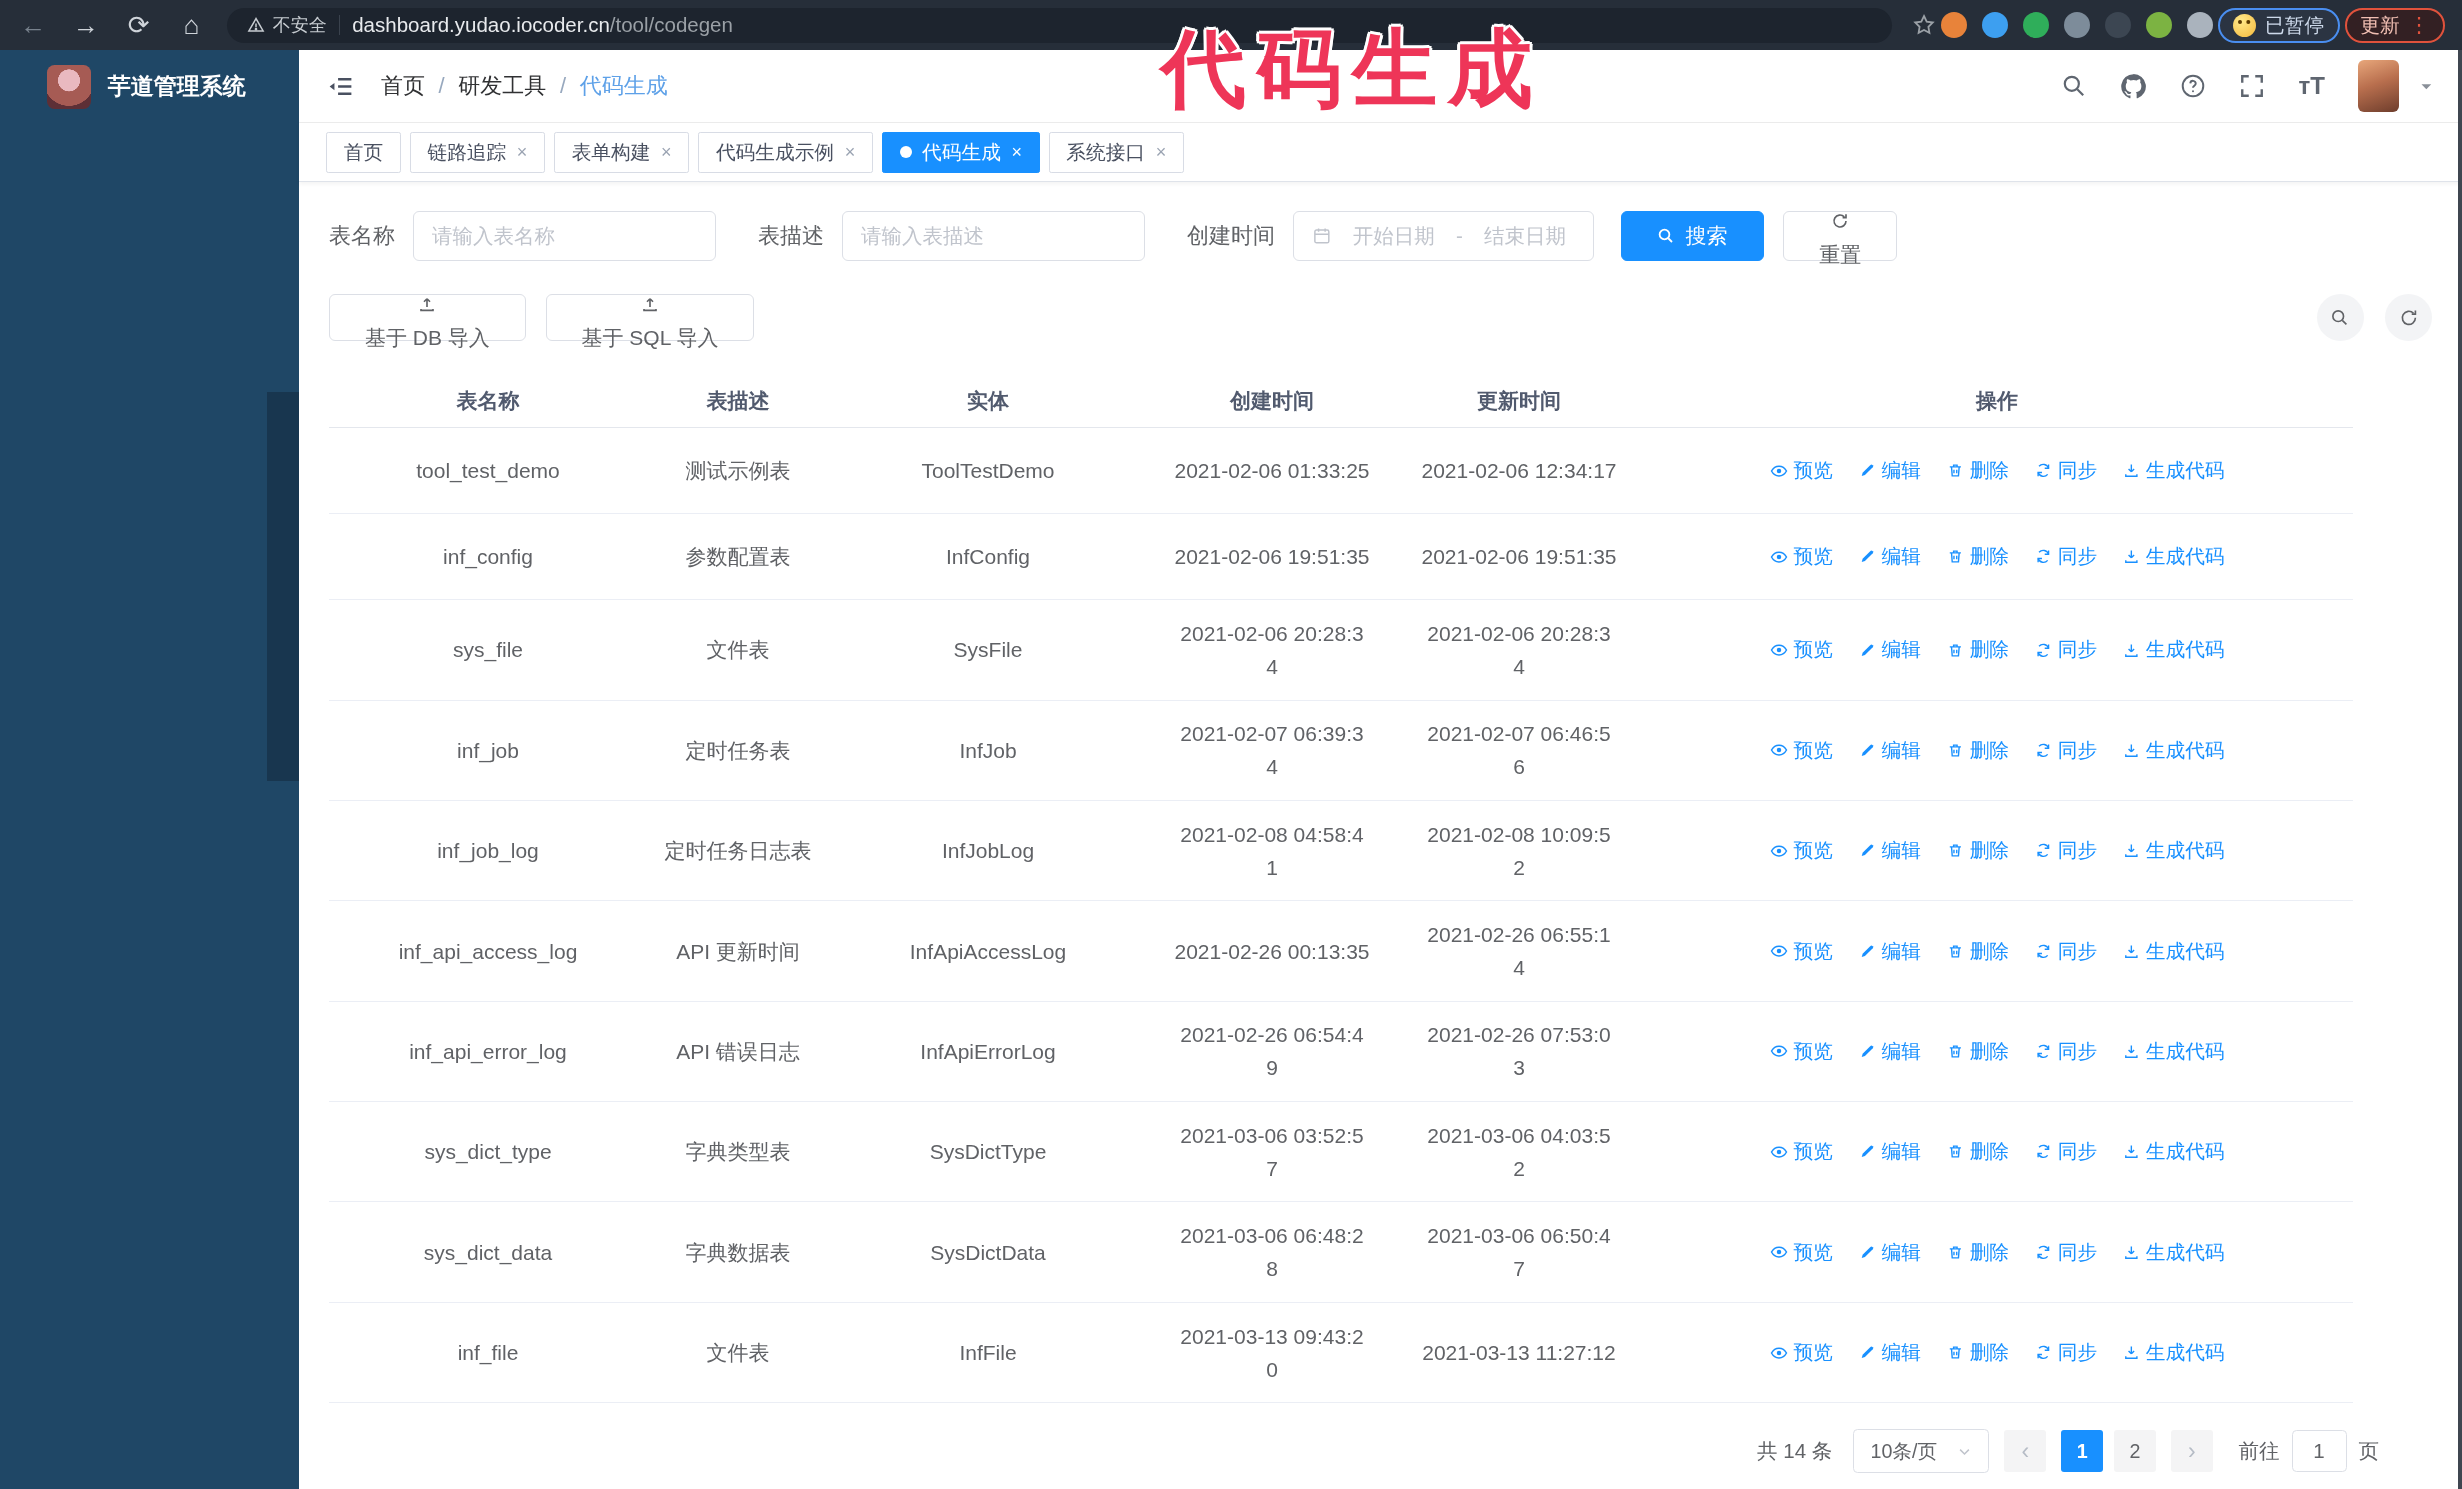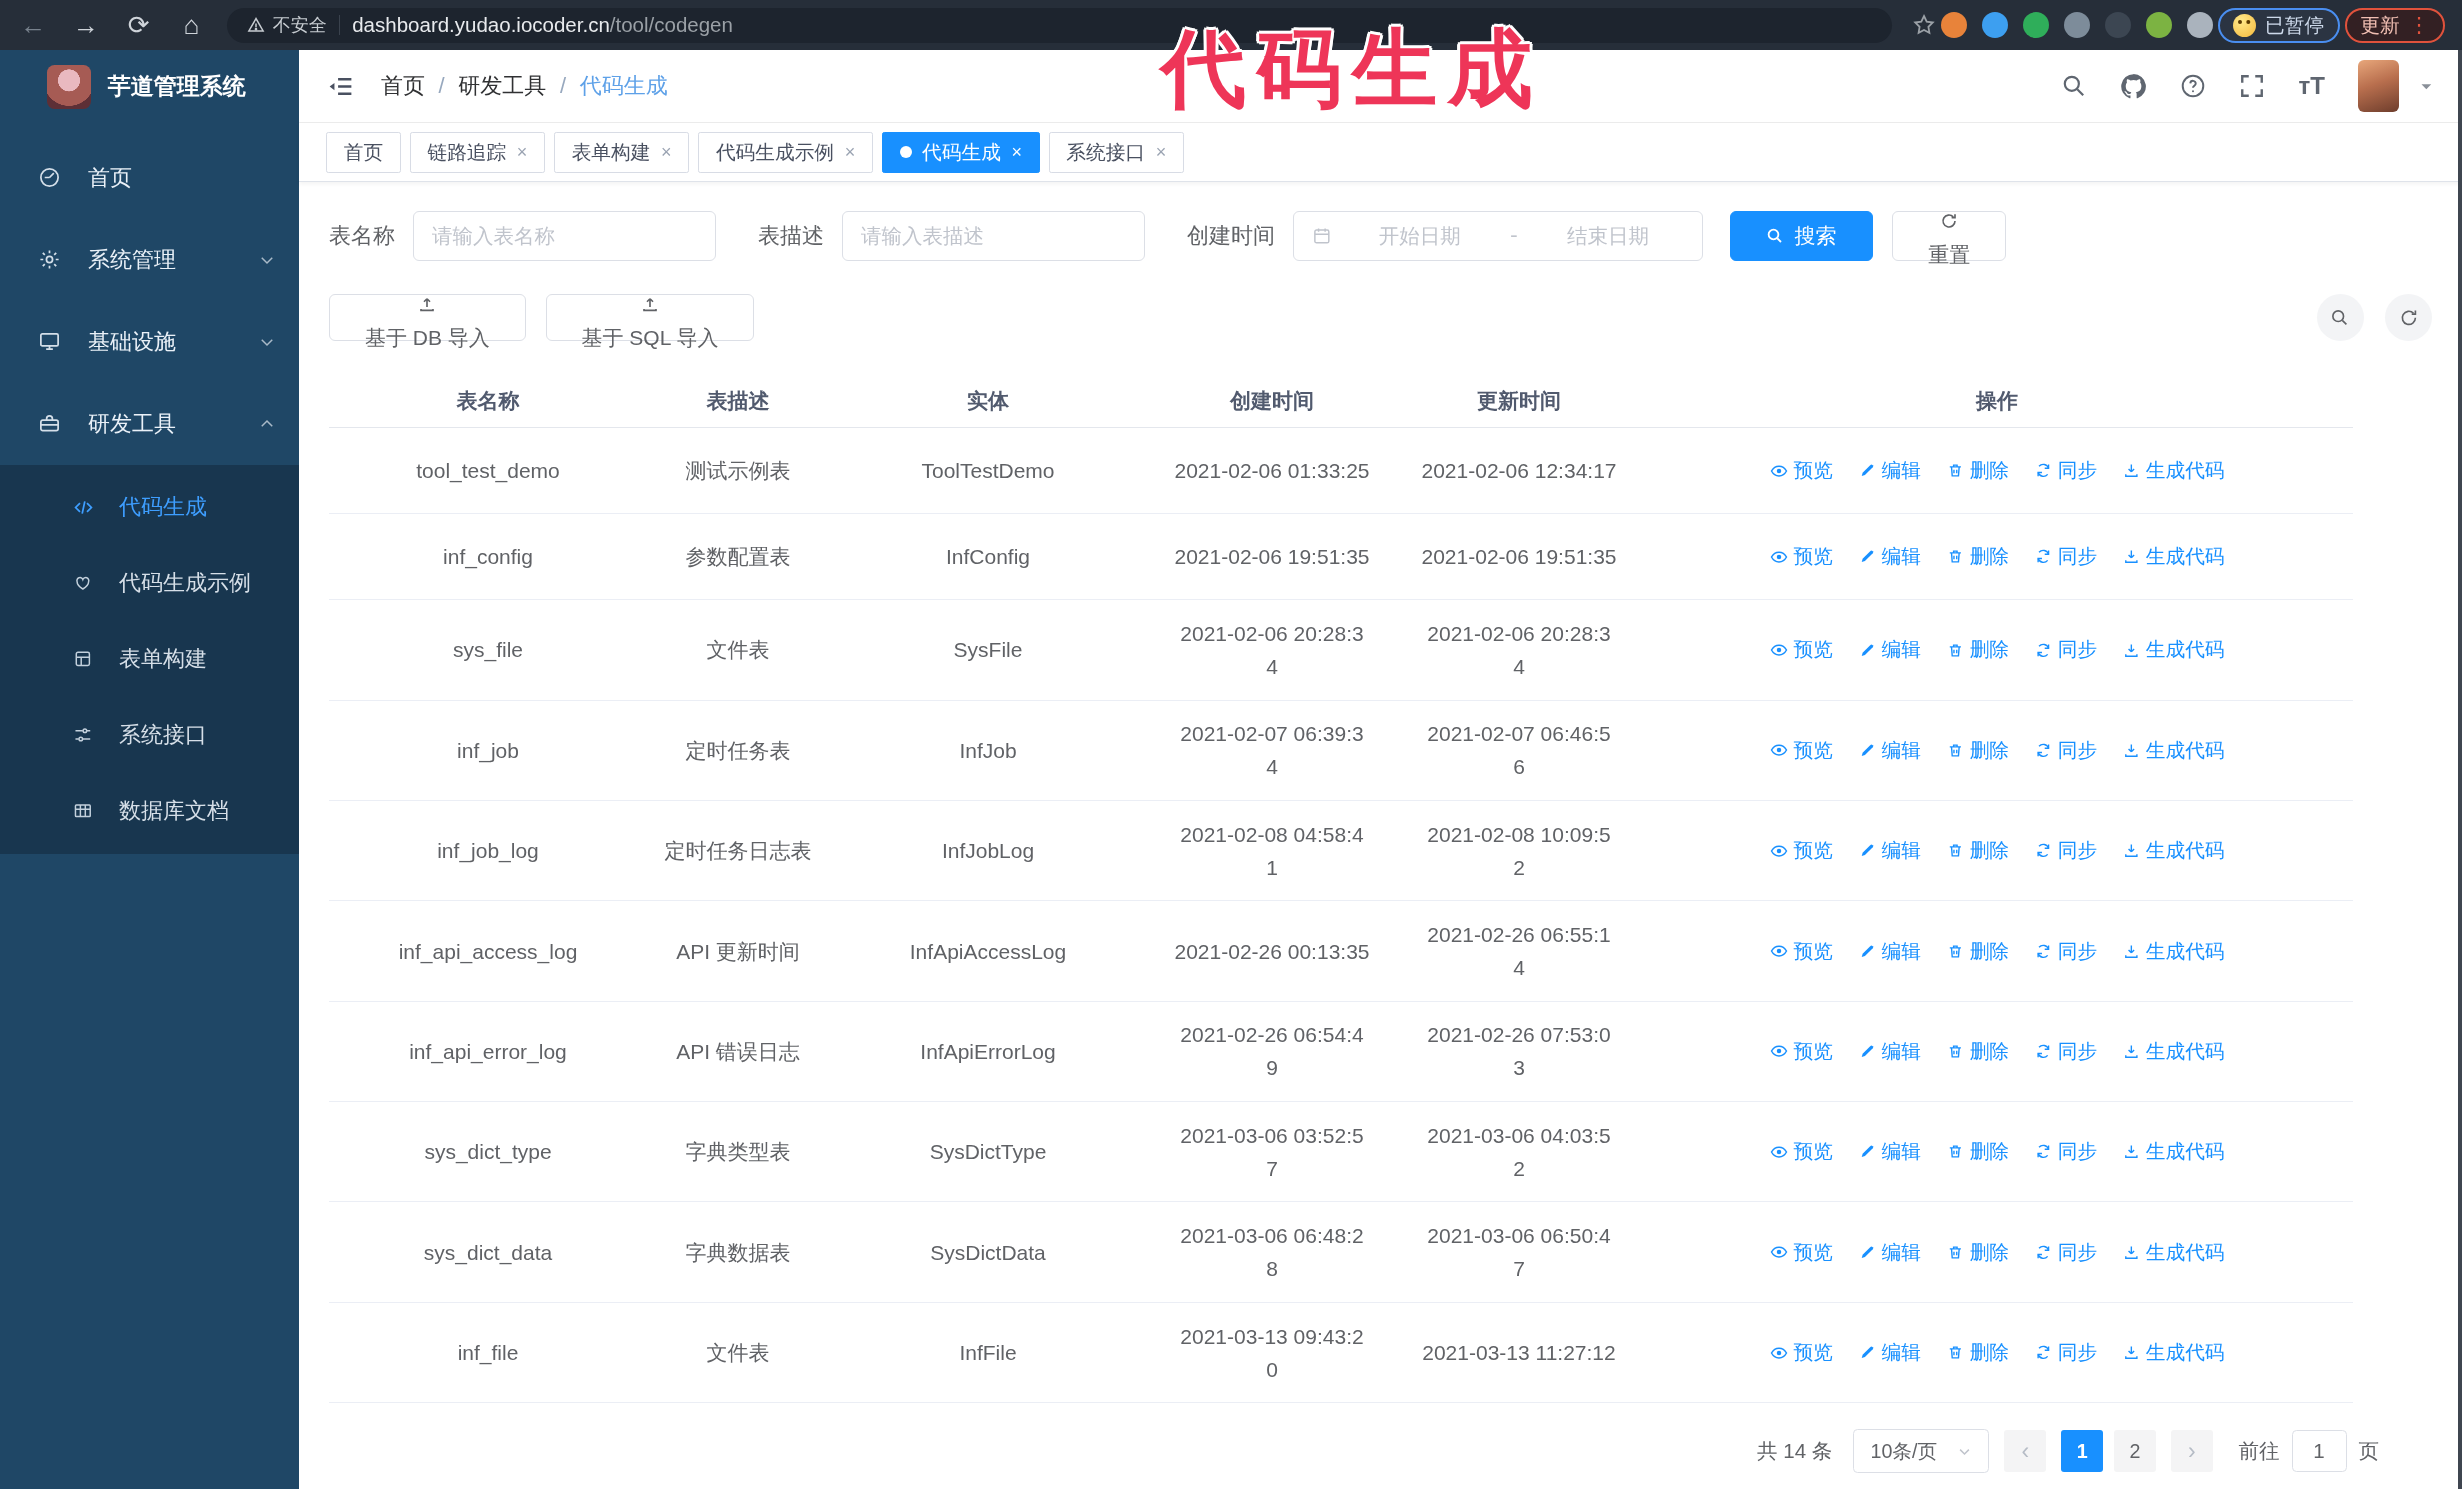--- a/index.html
+++ b/index.html
@@ -21,21 +21,21 @@
   .ext-ic { width:26px; height:26px; border-radius:50%; display:flex; align-items:center; justify-content:center; font-size:13.6px; color:#fff; }
   .badge-pill { height:35px; border-radius:17.4px; display:flex; align-items:center; gap:9px; padding:0 13.6px; font-size:19.7px; }
   .paused { border:2.3px solid #4a8ef0; background:#2b3442; color:#cdd9ea; }
   .emoji-face { width:23px; height:23px; border-radius:50%; background:radial-gradient(circle at 35% 30%,#ffe98a,#f5b93c); position:relative; }
   .emoji-face:before { content:""; position:absolute; left:5.3px; top:6.8px; width:3.8px; height:3.8px; border-radius:50%; background:#5c3a00; box-shadow:8.3px 0 0 #5c3a00; }
   .update { border:2.3px solid #e0523c; background:#332023; color:#f0beb2; }
   .update .dots { color:#e0523c; font-size:21px; letter-spacing:0; }
 
   
   .app { position:absolute; top:50px; left:0; right:0; bottom:0; display:flex; }
-  .sidebar { width:299px; background:#1f4766; color:#e9eef4; flex-shrink:0; display:flex; flex-direction:column; }
+  .sidebar { width:299px; background:#1f4766; color:#e9eef4; flex-shrink:0; display:flex; }
   .logo-row { height:73px; display:flex; align-items:center; gap:16.7px; padding:0 21px 0 47px; }
   .logo-avatar { width:44px; height:44px; border-radius:7.6px; background:radial-gradient(circle at 50% 35%,#e9b9c0 0 30%,#a65b54 31% 70%,#5d2f36 71%); flex-shrink:0; }
   .logo-title { font-size:23px; font-weight:700; color:#ffffff; white-space:nowrap; }
   .menu { margin-top:13.6px; }
   .menu-item { height:82px; display:flex; align-items:center; padding:0 23px 0 36px; font-size:22px; color:#eaf1f8; cursor:pointer; }
   .menu-item .m-ic { width:26px; margin-right:26px; color:#d4dfe9; font-size:23px; }
   .menu-item .m-lbl { flex:1; }
   .menu-item .chev { color:#a9bac8; }
   .submenu { background:#18364f; padding:4.5px 0; }
   .submenu .menu-item { height:76px; padding-left:70px; color:#d6dfe8; }
@@ -66,21 +66,21 @@
 
   
   .content { flex:1; padding:26px 30px 0 30px; position:relative; }
 
   .filters { display:flex; align-items:center; margin-top:3px; }
   .f-label { font-size:22px; color:#606266; margin-right:18px; white-space:nowrap; }
   .f-input { height:50px; border:1.5px solid #dcdfe6; border-radius:6px; display:flex; align-items:center; padding:0 18px; font-size:20.5px; color:#c0c4cc; background:#fff; }
   .f-group { display:flex; align-items:center; margin-right:42px; }
   .w-name { width:303px; }
   .w-desc { width:303px; }
-  .daterange { width:410px; gap:12px;font-family:Liberation Mono, monospace; }
+  .daterange { width:301px; gap:12px; }
   .daterange .ph { flex:1; text-align:center; }
   .daterange .sep { color:#c0c4cc; }
   .btn { height:50px; border-radius:6px; font-size:21px; display:inline-flex; align-items:center; gap:10.6px; padding:0 35px; cursor:pointer; white-space:nowrap; }
   .btn-primary { background:#1890ff; color:#fff; border:1.5px solid #1890ff; }
   .btn-plain { background:#fff; color:#606266; border:1.5px solid #dcdfe6;flex-direction:column; }
   .toolbar { display:flex; align-items:center; gap:19.7px; margin-top:33px; }
   .toolbar .spacer { flex:1; }
   .circle-btn { width:47px; height:47px; border-radius:50%; background:#f3f4f6; color:#606266; display:flex; align-items:center; justify-content:center; cursor:pointer; }
   .toolbar .circle-btn + .circle-btn { margin-left:1.5px; }
 

